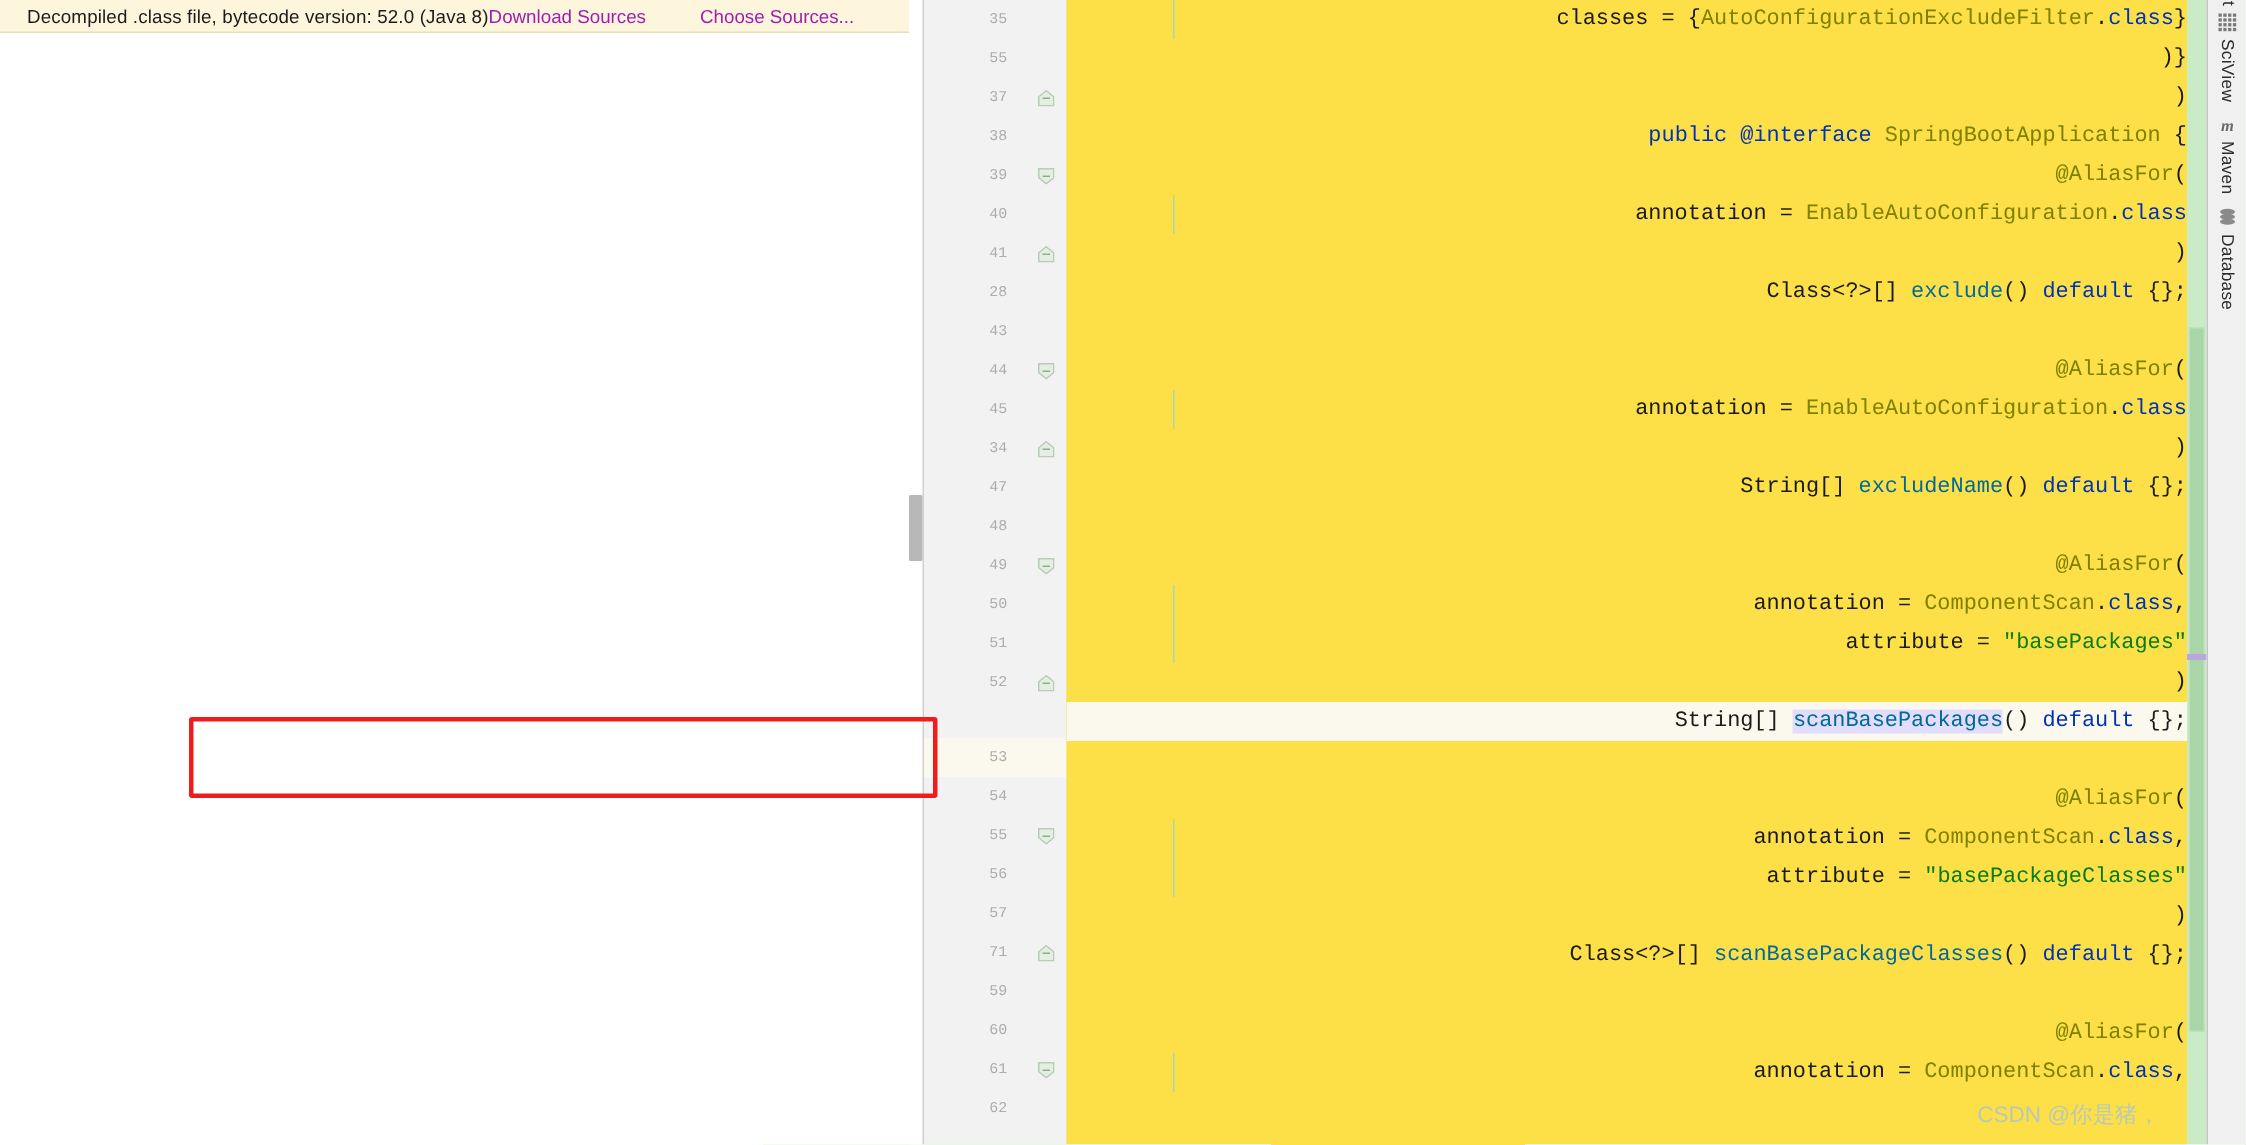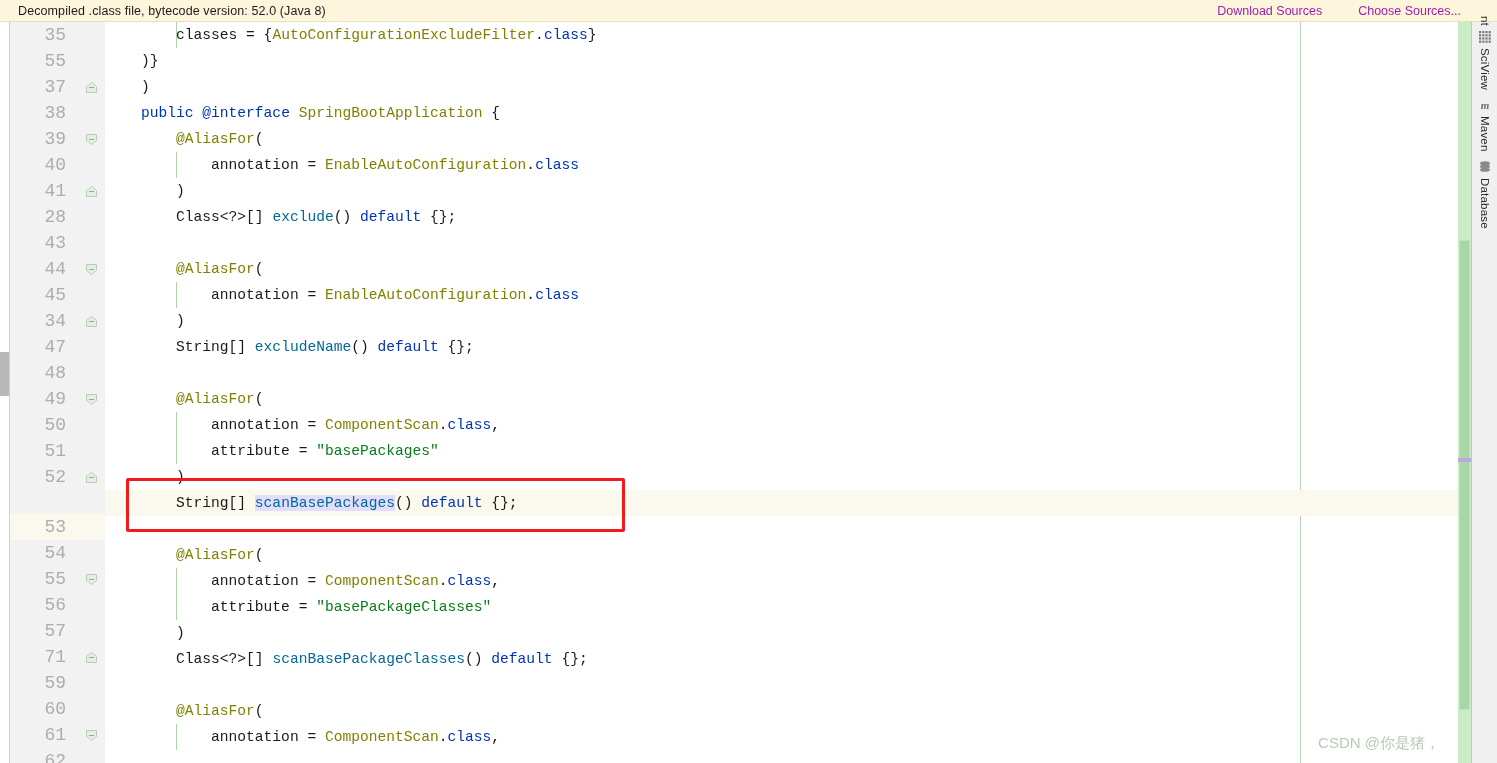--- a/index.html
+++ b/index.html
@@ -8,21 +8,20 @@
     overflow: hidden;
     background: #ffffff;
     font-family: "Liberation Sans", sans-serif;
   }
 
   #app {
     position: relative;
     width: 1497px;
     height: 763px;
     display: flex;
-    flex-direction: column;
   }
 
   
   .notif-bar {
     position: relative;
     height: 22px;
     background: #fdf6dd;
     border-bottom: 1px solid #e8e0b8;
     display: flex;
     align-items: center;
@@ -95,43 +94,44 @@
     height: 26px;
     display: flex;
     align-items: center;
   }
   .lineno {
     position: absolute;
     left: 0;
     width: 56px;
     text-align: right;
     font-family: "Liberation Mono", monospace;
-    font-size: 18px;
+    font-size: 10px;
     color: #adadad;
   }
   .fold {
     position: absolute;
     left: 76px;
     width: 11px;
     height: 11px;
   }
   .fold svg { display: block; }
   .bulb {
     position: absolute;
     left: 99px;
     width: 16px;
     height: 16px;
   }
 
   .code-area {
     position: relative;
     flex: 1 1 auto;
     min-width: 0;
-    background: #ffffff;
+    background: #fde047;
     overflow: hidden;
+    text-align: right;
   }
   .margin-guide {
     position: absolute;
     top: 0; bottom: 0;
     left: 1195px;
     width: 1px;
     background: #b4d6b2;
   }
   .code-line {
     position: relative;

